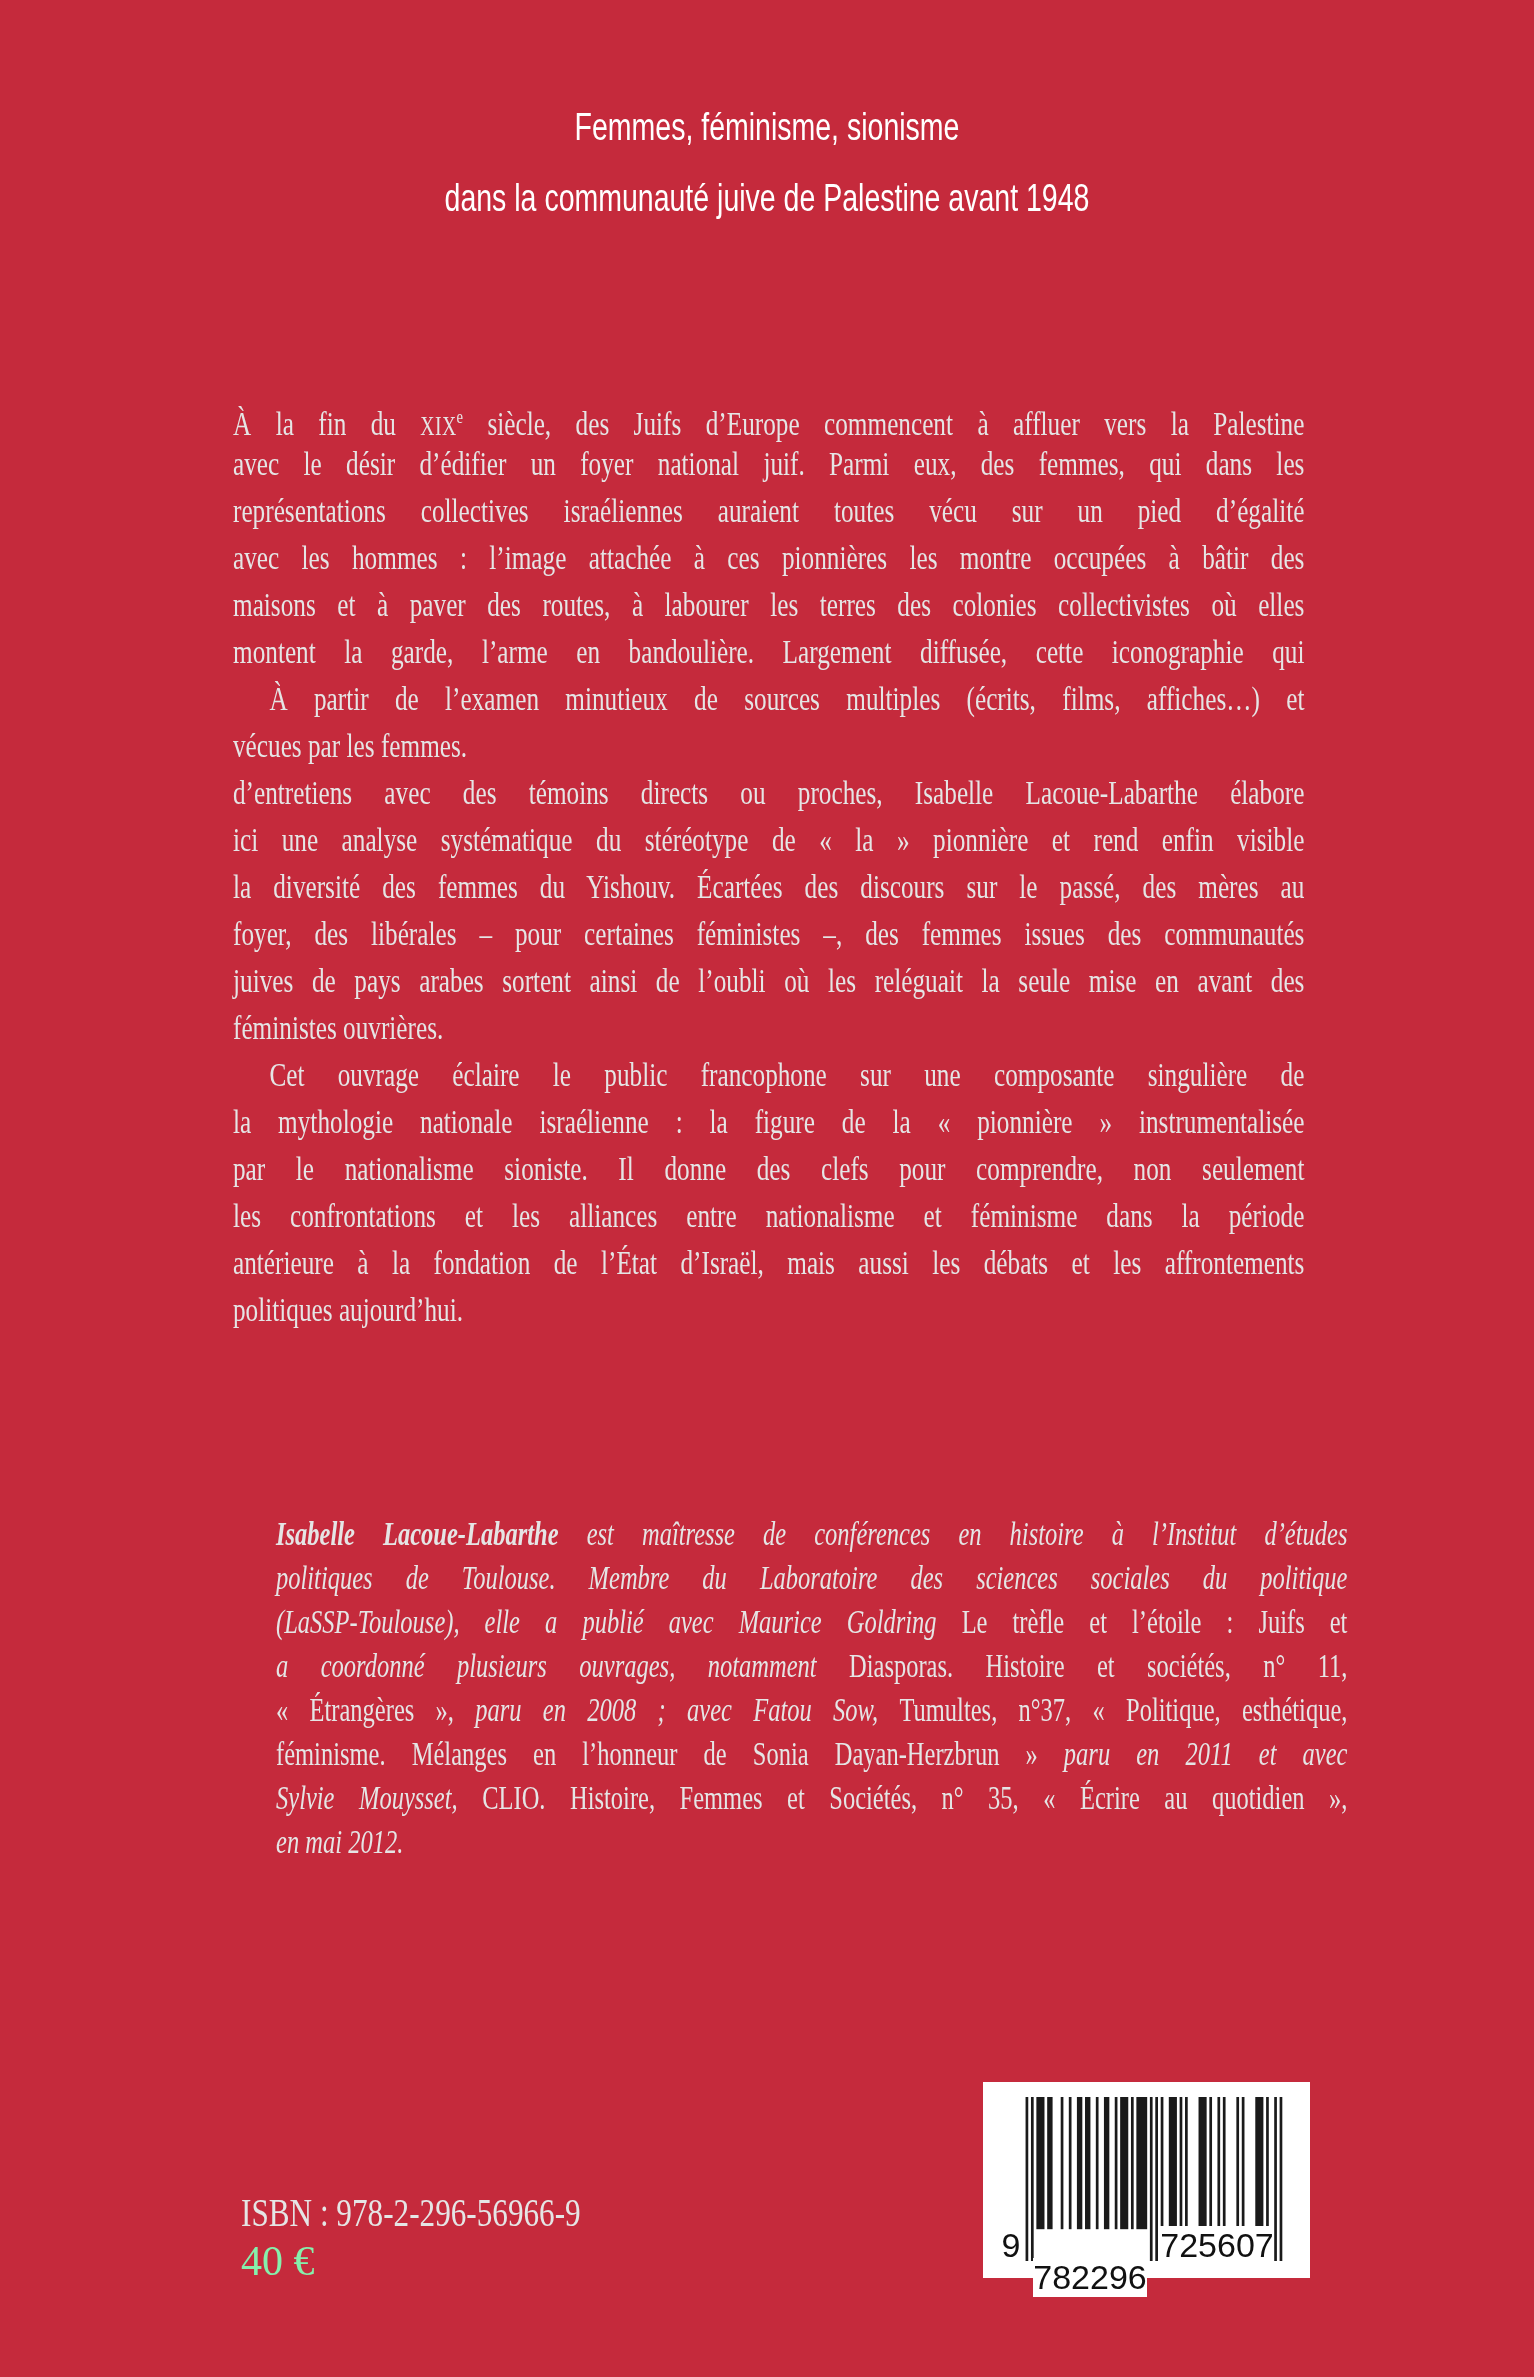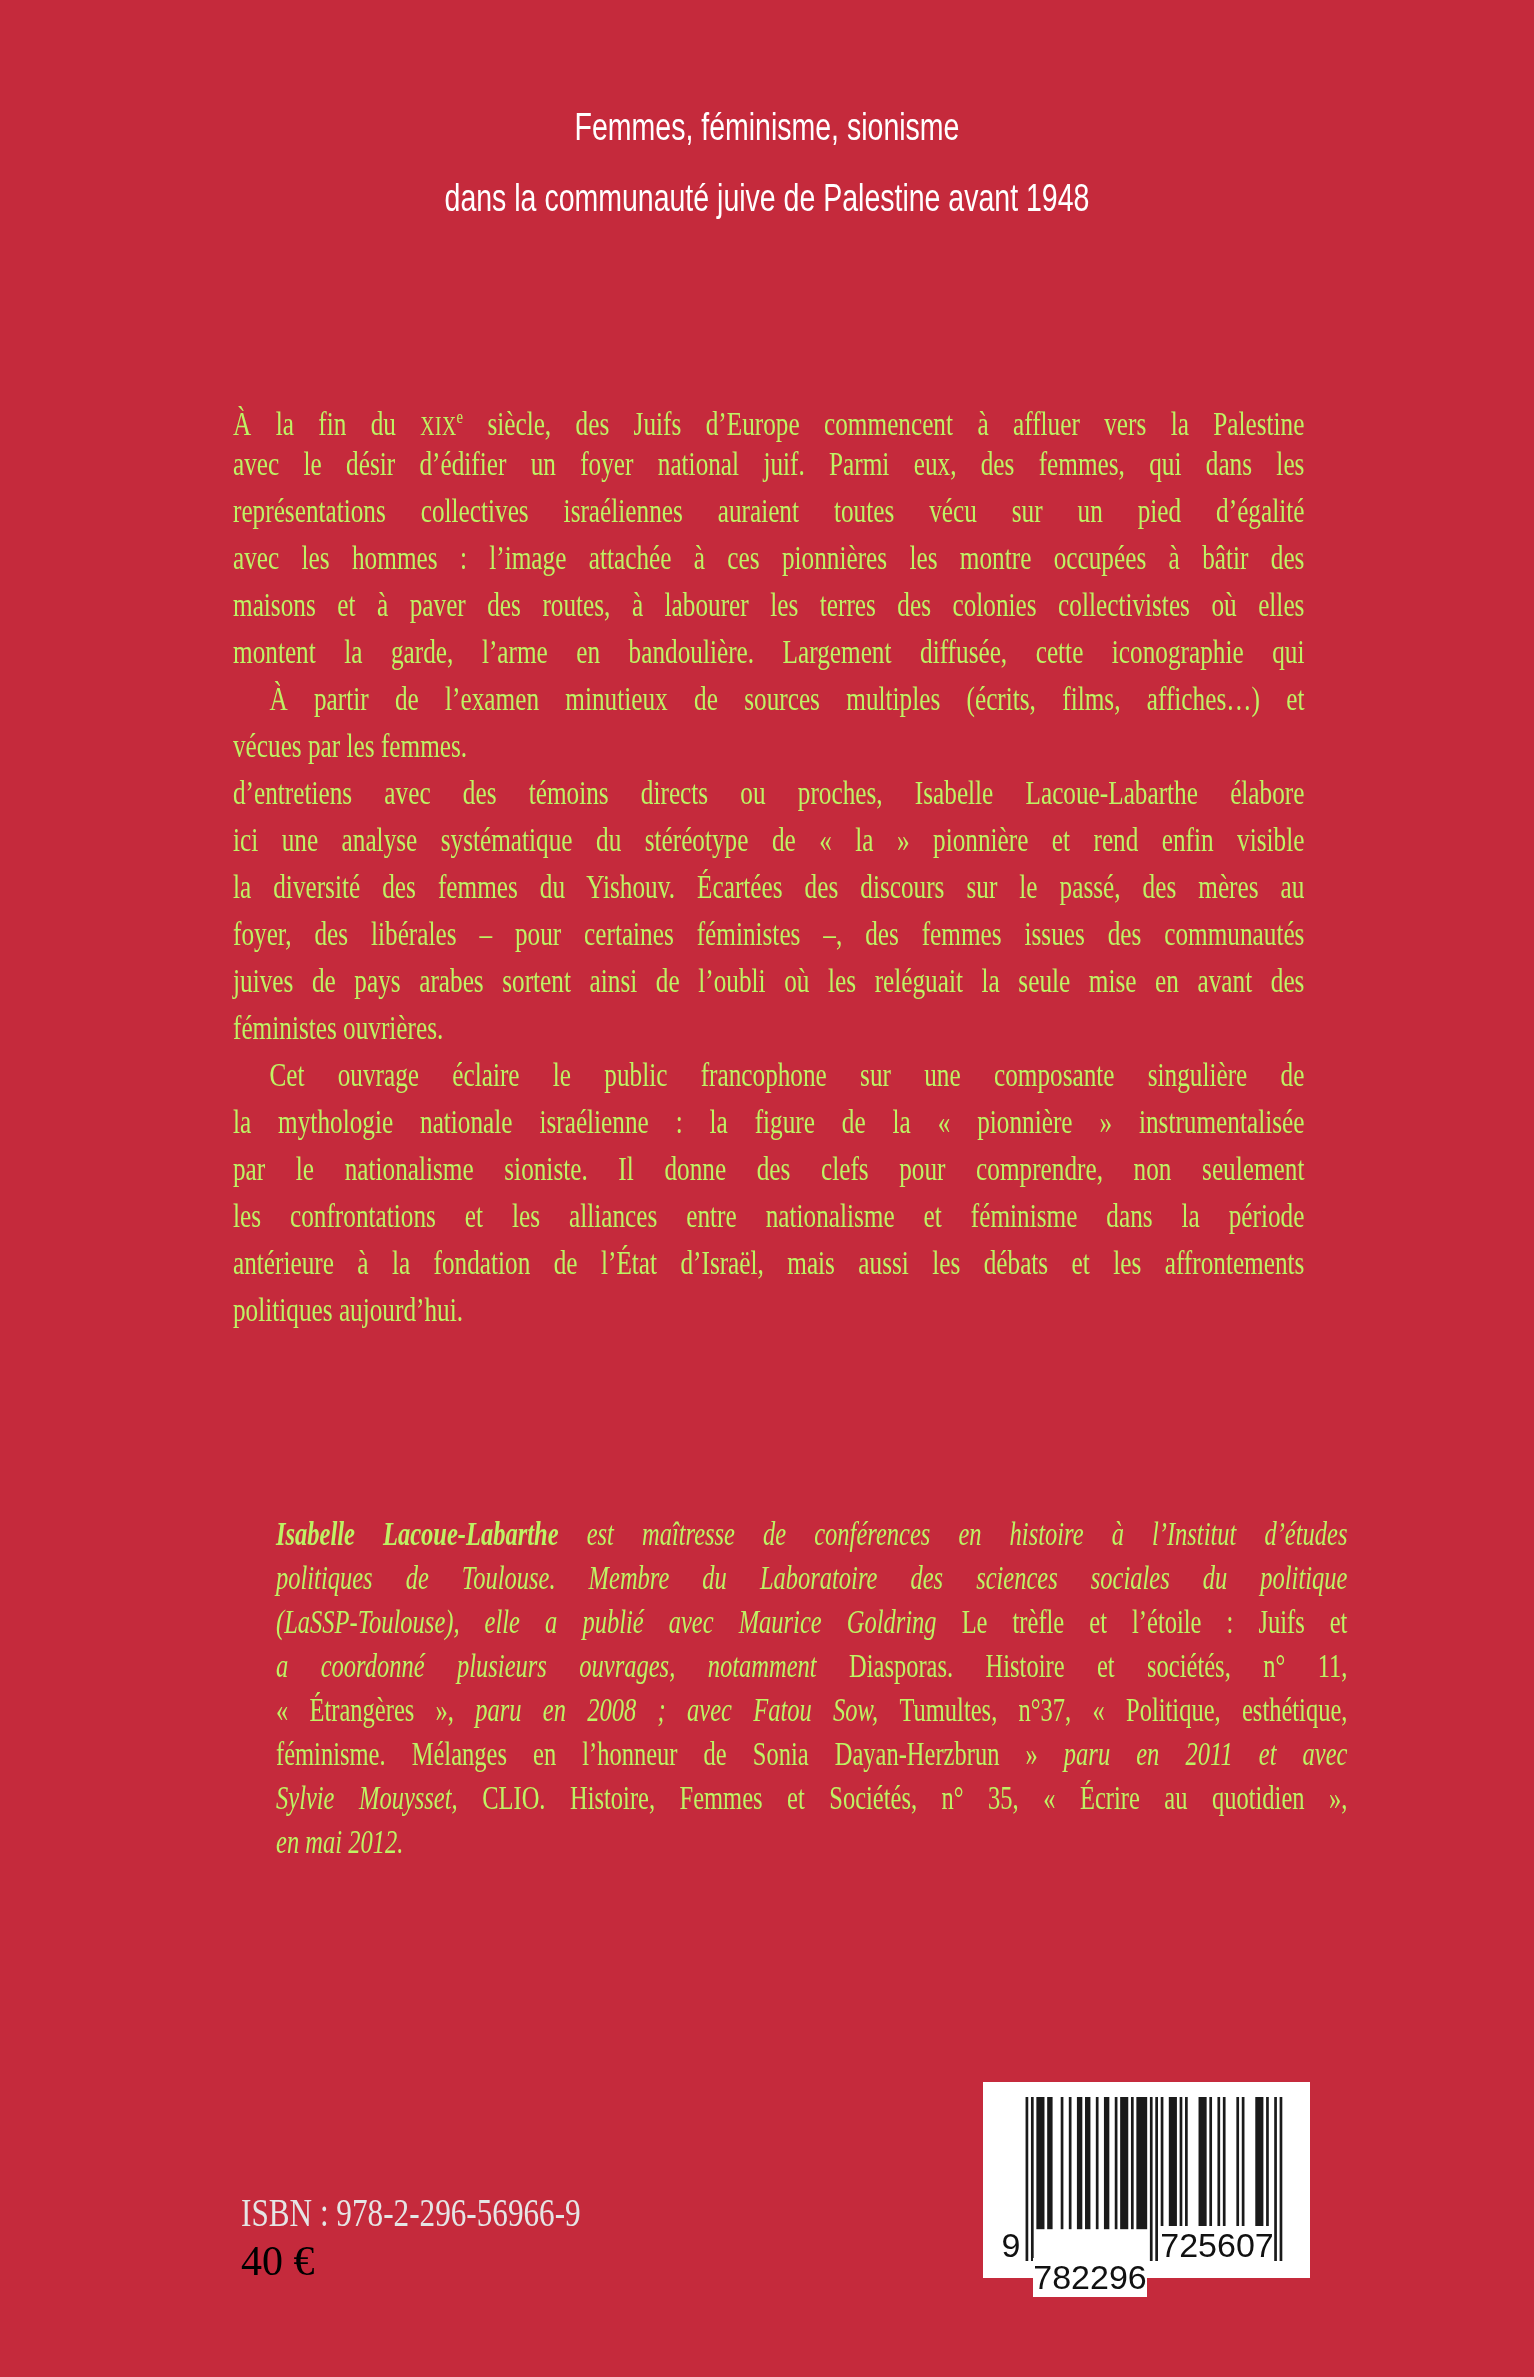--- a/index.html
+++ b/index.html
@@ -9,21 +9,21 @@
   }
   
   .title {
     position:absolute; left:0; top:92px; width:100%;
     text-align:center; color:#ffffff;
     font-family:"Liberation Sans", sans-serif;
     font-size:38px; line-height:71px; font-weight:400;
   }
   .t-line { display:block; transform:scaleX(0.75); transform-origin:50% 50%; white-space:nowrap; }
   
-  .textblock { position:absolute; left:233px; width:1071px; color:#bef264; }
+  .textblock { position:absolute; left:233px; width:1071px; color:#e5e5e5; }
   .synopsis  { top:393px;  font-size:34px; }
   .bio       { top:1512px; font-size:33px; font-style:italic; }
   .tl { height:47px; }
   .bio .tl { height:44px;margin-left:43px; }
   .tl-in {
     display:block; width:1443px;
     transform:scaleX(0.7425); transform-origin:0 0;
     text-align:justify; text-align-last:justify; text-justify:inter-word;
     line-height:47px;
   }
@@ -34,21 +34,21 @@
   .seg-bi { font-weight:bold; font-style:italic; }
   .seg-sc { font-size:0.78em; letter-spacing:0.02em; }
   .seg-sup{ vertical-align:super; font-size:0.58em; }
   
   .isbn {
     position:absolute; left:241px; top:2191px;
     color:#e5e5e5; font-size:39px; line-height:44px;
   }
   .price {
     position:absolute; left:241px; top:2238px;
-    color:#000000; font-size:42px; line-height:47px;
+    color:#86efac; font-size:42px; line-height:47px;
   }
   .cx { display:inline-block; transform:scaleX(0.8); transform-origin:0 0; white-space:nowrap; }
   
   .barcode-box {
     position:absolute; left:983px; top:2082px; width:327px; height:196px;
     background:#ffffff;
   }
   .barcode-bars { position:absolute; left:42px; top:15px; }
   .bc-digit {
     position:absolute; top:144px;

